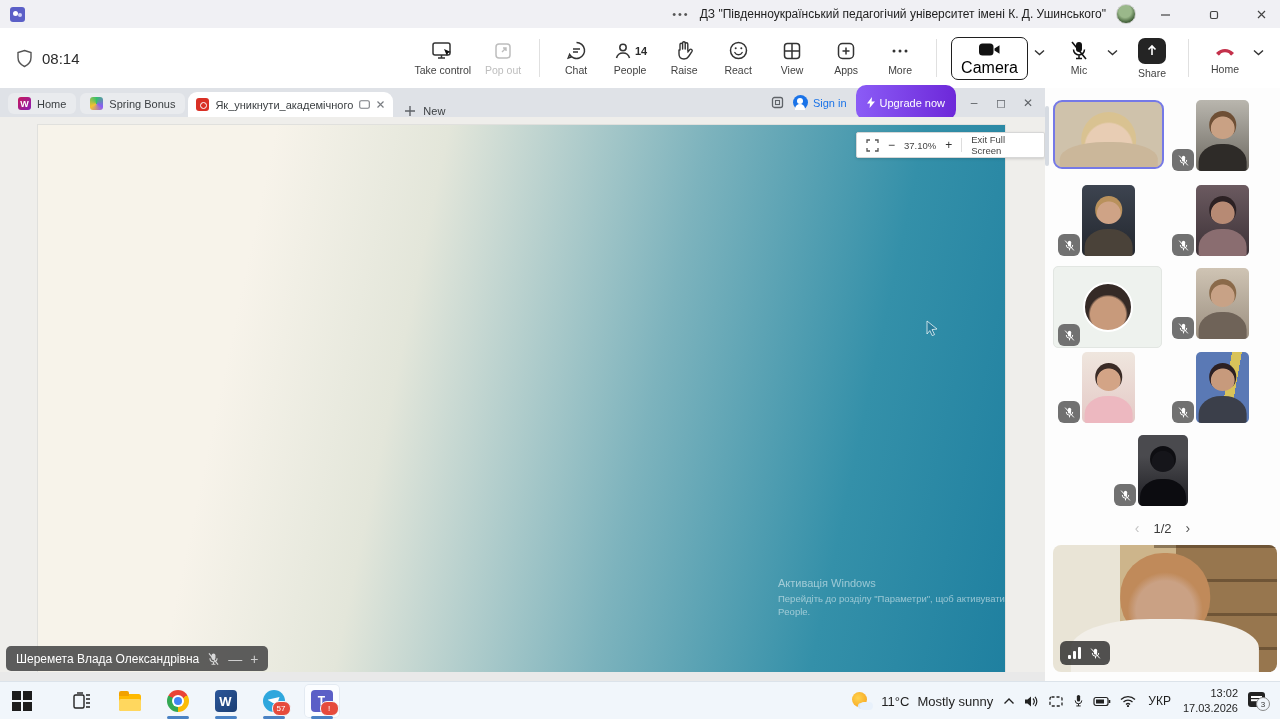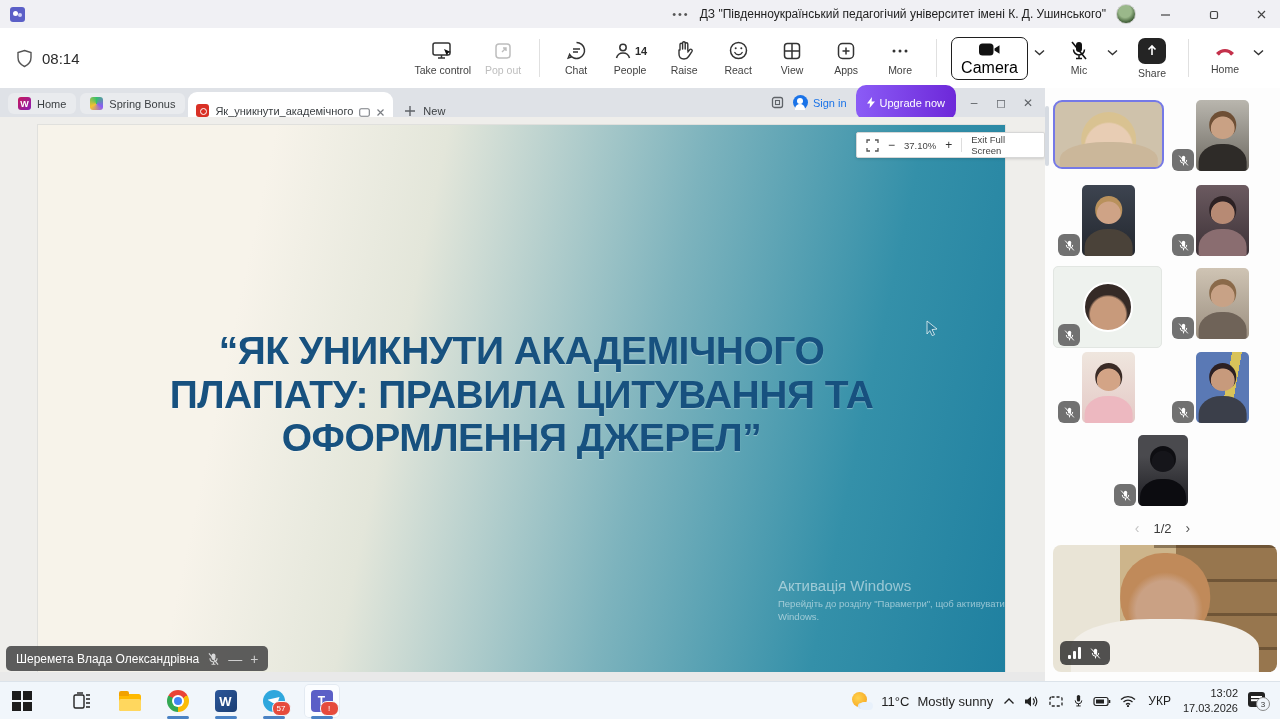--- a/index.html
+++ b/index.html
@@ -40,21 +40,21 @@
   .mb-sharebtn{width:28px;height:26px;border-radius:7px;background:#242424;display:flex;align-items:center;justify-content:center}
 
   
   .stage{position:absolute;left:0;top:88px;width:1045px;height:593px;background:#e9e9e9}
   .tabstrip{position:absolute;left:0;top:0;width:1045px;height:29px;background:#dfe2e7;
             display:flex;align-items:flex-end}
   .tabchip{height:21px;margin:0 2px 3px 2px;padding:0 10px;border-radius:6px;background:#e9ebee;
            display:flex;align-items:center;gap:6px;font-size:11px;color:#3c4043;white-space:nowrap}
   .tabchip:first-child{margin-left:8px}
   .tab-active{height:25px;margin:0 1px;padding:0 8px;border-radius:9px 9px 0 0;background:#fff;
-              display:flex;align-items:flex-end;gap:6px;font-size:11px;color:#3c4043;white-space:nowrap}
+              display:flex;align-items:center;gap:6px;font-size:11px;color:#3c4043;white-space:nowrap}
   .tab-wb{width:13px;height:13px;border-radius:3px;background:linear-gradient(135deg,#c61a5b,#8a1ab5);
           color:#fff;font-size:9px;font-weight:bold;display:flex;align-items:center;justify-content:center}
   .tab-spring-ic{width:13px;height:13px;border-radius:3px;background:conic-gradient(#35c06c,#8a5cf6,#f6c12f,#35c06c)}
   .tab-pdf-ic{width:13px;height:13px;border-radius:3px;background:#d93025;position:relative}
   .tab-pdf-ic::before{content:"";position:absolute;left:4px;top:4px;width:5px;height:5px;border:1.4px solid #fff;border-radius:50%}
   .tab-mini{color:#7a7d82;font-size:11px;display:flex;align-items:center}
   .newtab{display:flex;align-items:flex-end;gap:7px;margin-left:10px;font-size:11px;color:#3c4043}
   .ts-right{margin-left:auto;display:flex;align-items:center;gap:9px;padding-right:8px;align-self:center}
   .signin{display:flex;align-items:center;gap:5px;font-size:11px;color:var(--signin_blue)}
   .signin-av{width:15px;height:15px;border-radius:50%;background:#1a73e8;position:relative}
@@ -66,21 +66,21 @@
 
   
   .webarea{position:absolute;left:0;top:29px;width:1045px;height:555px;background:#efeeeb;overflow:hidden}
   .slide{position:absolute;left:38px;top:8px;width:967px;height:547px;
          background:linear-gradient(102deg,#f7f3ea 22%,#e3e6da 38%,#7db3bd 62%,#3490a9 82%,#1f80a0 100%);
          box-shadow:0 0 0 1px rgba(0,0,0,0.06)}
   .slide-title{position:absolute;left:0;top:204px;width:100%;text-align:center;
                font-weight:bold;font-size:39px;line-height:1.12;letter-spacing:-0.5px;
                color:var(--slide_title_blue);text-shadow:0 1px 1px rgba(255,255,255,0.35)}
   .watermark{position:absolute;left:740px;top:452px;color:rgba(240,248,250,0.55)}
-  .wm1{font-size:15px}
+  .wm1{font-size:11px}
   .wm2{font-size:9.5px;margin-top:3px;line-height:1.4}
 
   .zoombar{position:absolute;left:856px;top:15px;height:24px;background:#fff;border:1px solid #d7d7d7;
            border-radius:2px;display:flex;align-items:center;gap:9px;padding:0 9px;
            box-shadow:0 1px 3px rgba(0,0,0,0.15);font-size:9.5px;color:#444}
   .zb-sep{width:1px;height:14px;background:#ddd}
   .zb-pm{font-size:12px;color:#333}
 
   .cursor{position:absolute;left:925px;top:203px}
 
@@ -412,28 +412,23 @@
         <span>Upgrade now</span>
       </span>
       <span class="ts-winbtn">–</span>
       <span class="ts-winbtn">◻</span>
       <span class="ts-winbtn">✕</span>
     </div>
   </div>
 
   <div class="webarea">
     <div class="slide">
-      <div class="slide-title">
-        <div>“ЯК УНИКНУТИ АКАДЕМІЧНОГО</div>
-        <div>ПЛАГІАТУ: ПРАВИЛА ЦИТУВАННЯ ТА</div>
-        <div>ОФОРМЛЕННЯ ДЖЕРЕЛ”</div>
-      </div>
       <div class="watermark">
         <div class="wm1">Активація Windows</div>
-        <div class="wm2"><span>Перейдіть до розділу "Параметри", щоб активувати</span><br><span>Windows.</span></div>
+        <div class="wm2"><span>Перейдіть до розділу "Параметри", щоб активувати</span><br><span>People.</span></div>
       </div>
     </div>
 
     <div class="zoombar">
       <span>
         <svg width="13" height="13" viewBox="0 0 13 13">
             <path d="M1 4V1h3M9 1h3v3M12 9v3H9M4 12H1V9" fill="none" stroke="#555" stroke-width="1.3"></path>
           </svg>
       </span>
       <span class="zb-pm">−</span>

